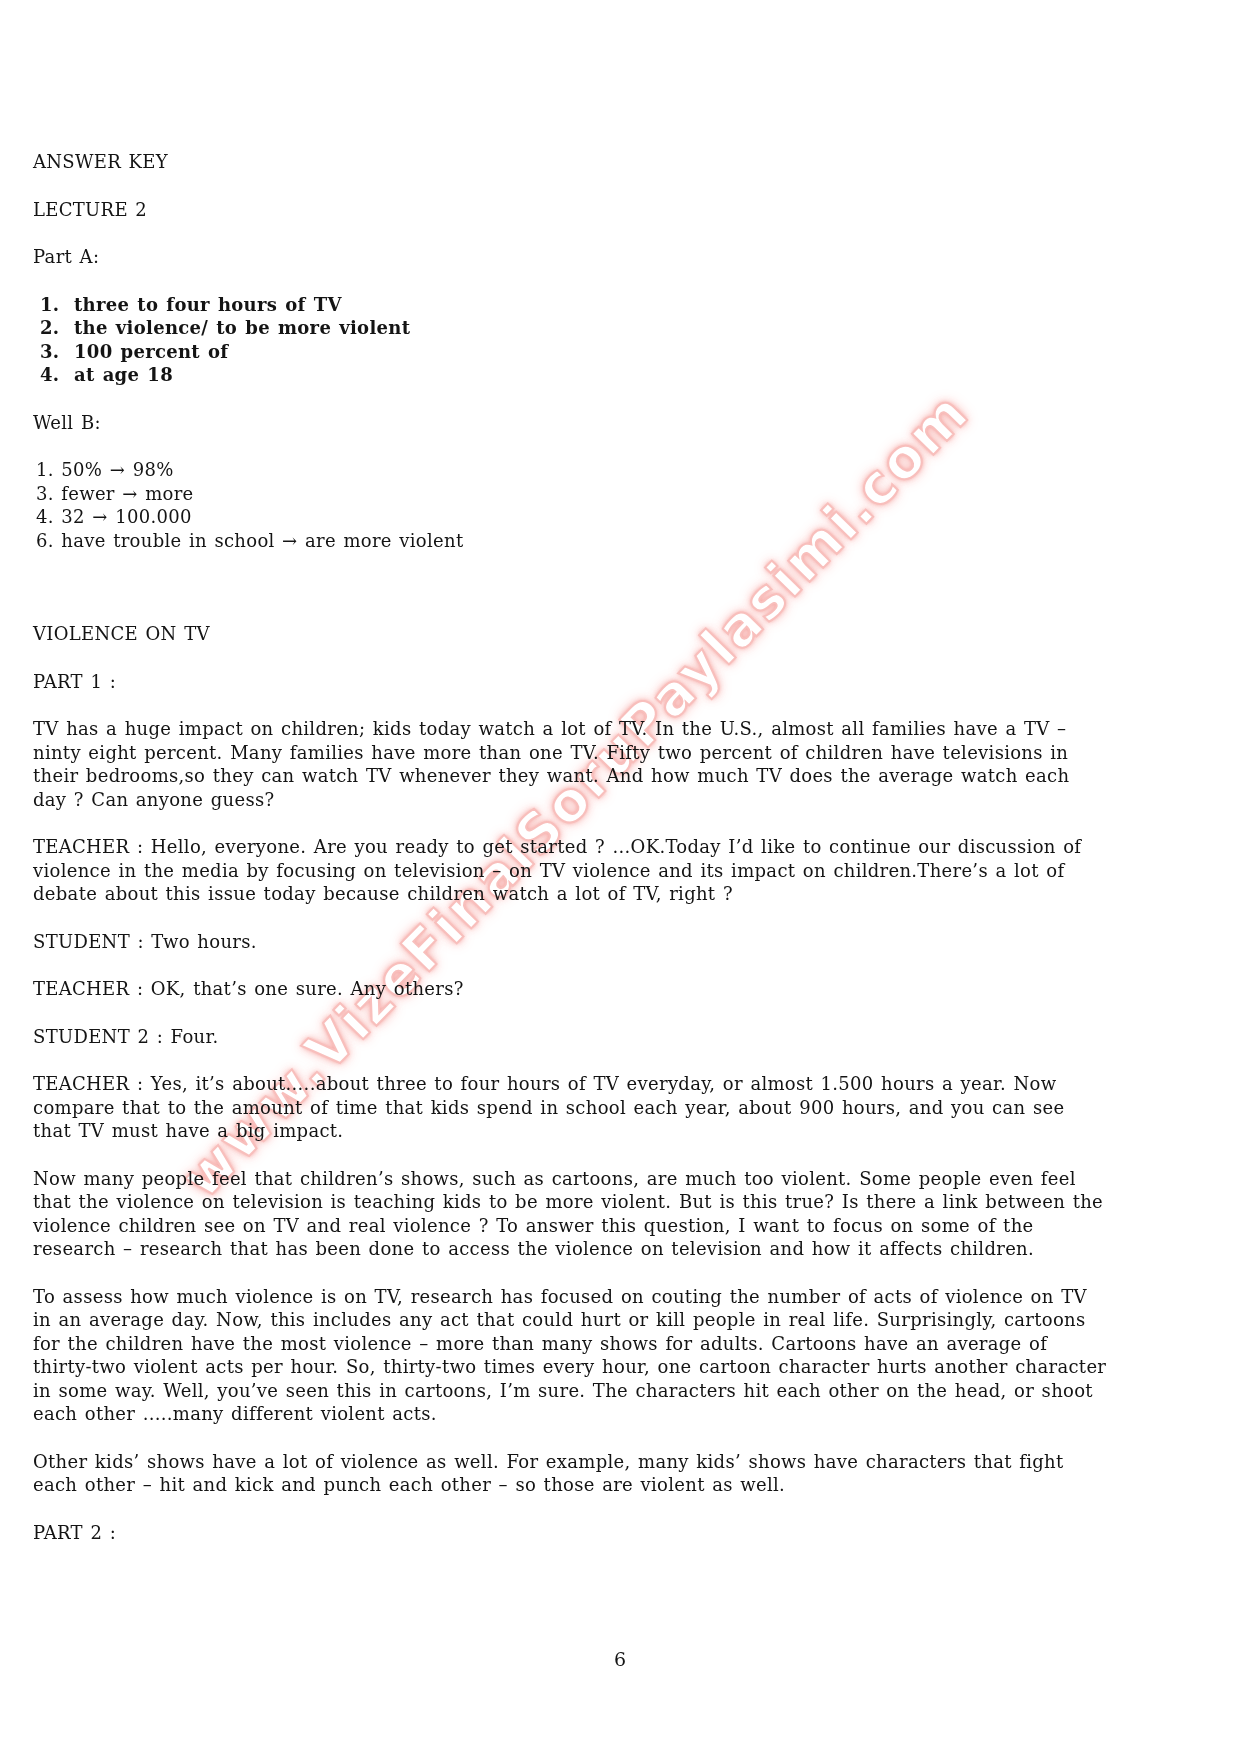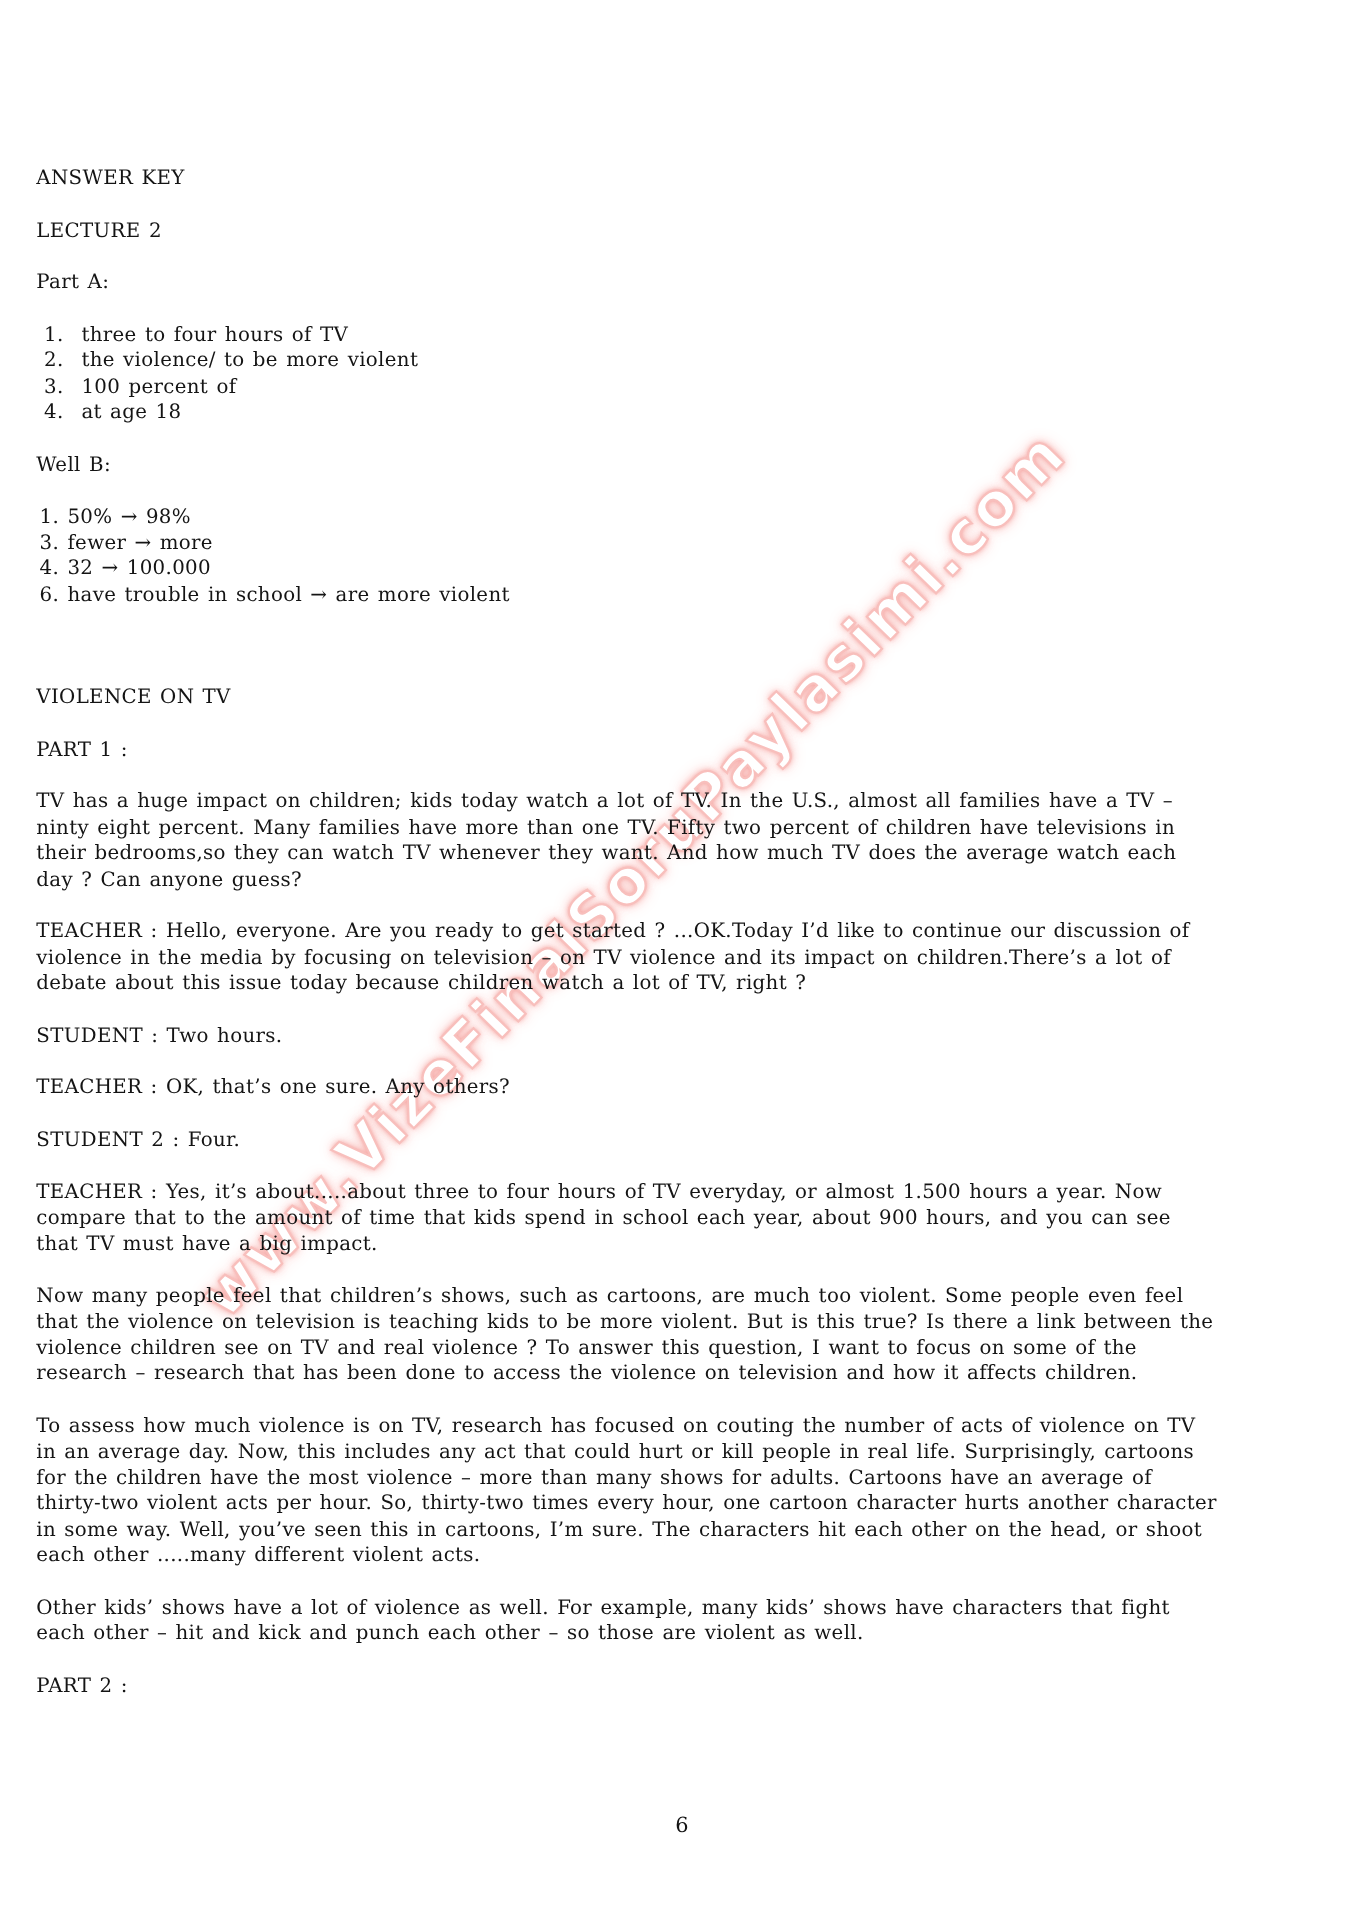--- a/index.html
+++ b/index.html
@@ -36,21 +36,21 @@
     padding:150px 0 0 33px;
     font-size:18px;
     line-height:23.5px;
     letter-spacing:.3px;
     word-spacing:1.5px;
   }
   .content > *{margin:24px 0 0 0;}
   .content > *:first-child{margin-top:0;}
   .hd{font-weight:normal;}
   .plain-hd{font-weight:normal;}
-  .list-a{padding-left:7px;}
+  .list-a{padding-left:7px;font-weight:bold;}
   .list-a .num{display:inline-block;width:34px;}
   .list-b{padding-left:3px;}
   .gap-before{margin-top:70px;}
   p{margin:24px 0 0 0;}
   .page-number{
     position:absolute;
     left:0;right:0;
     top:1648px;
     text-align:center;
     font-size:19px;

